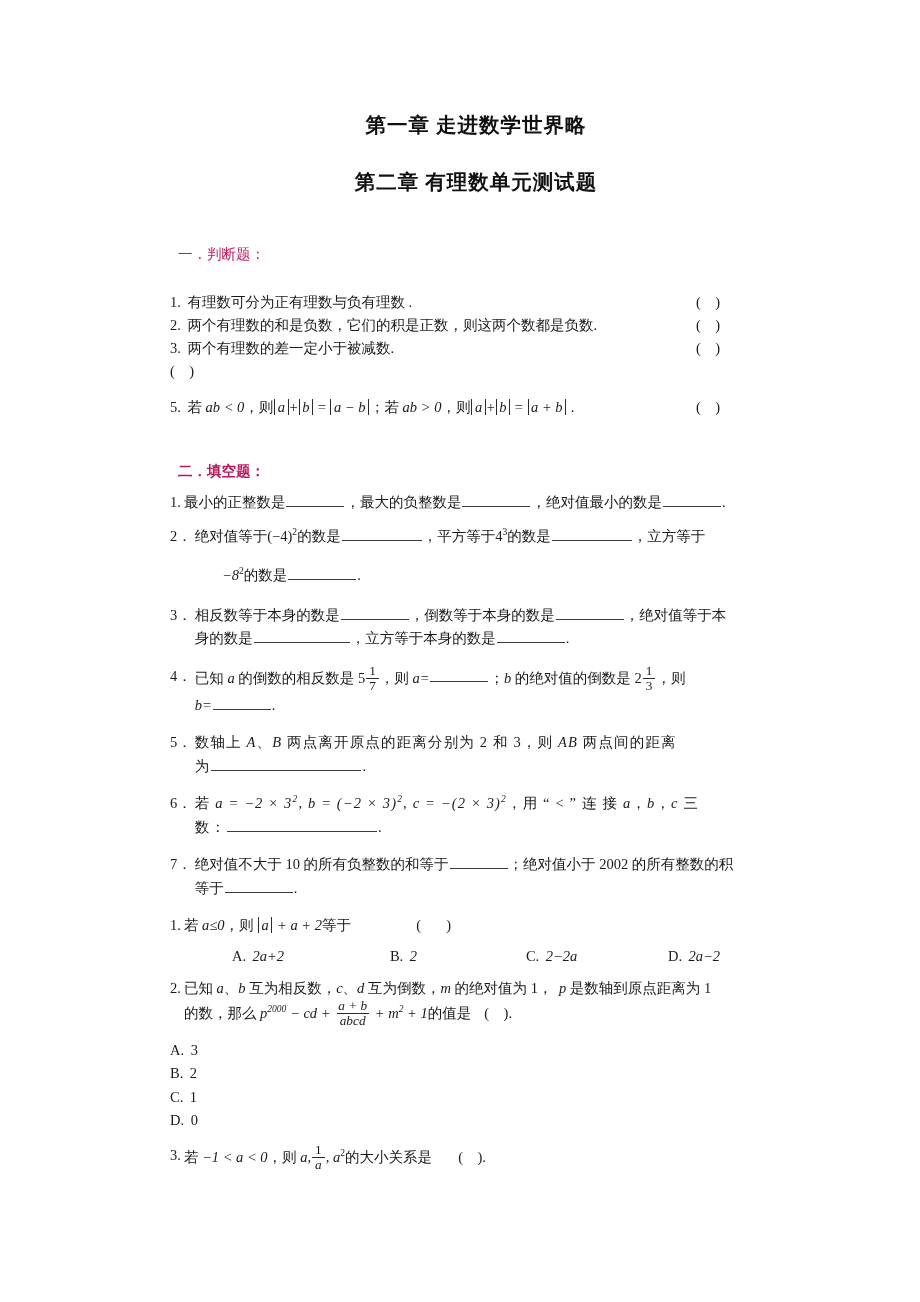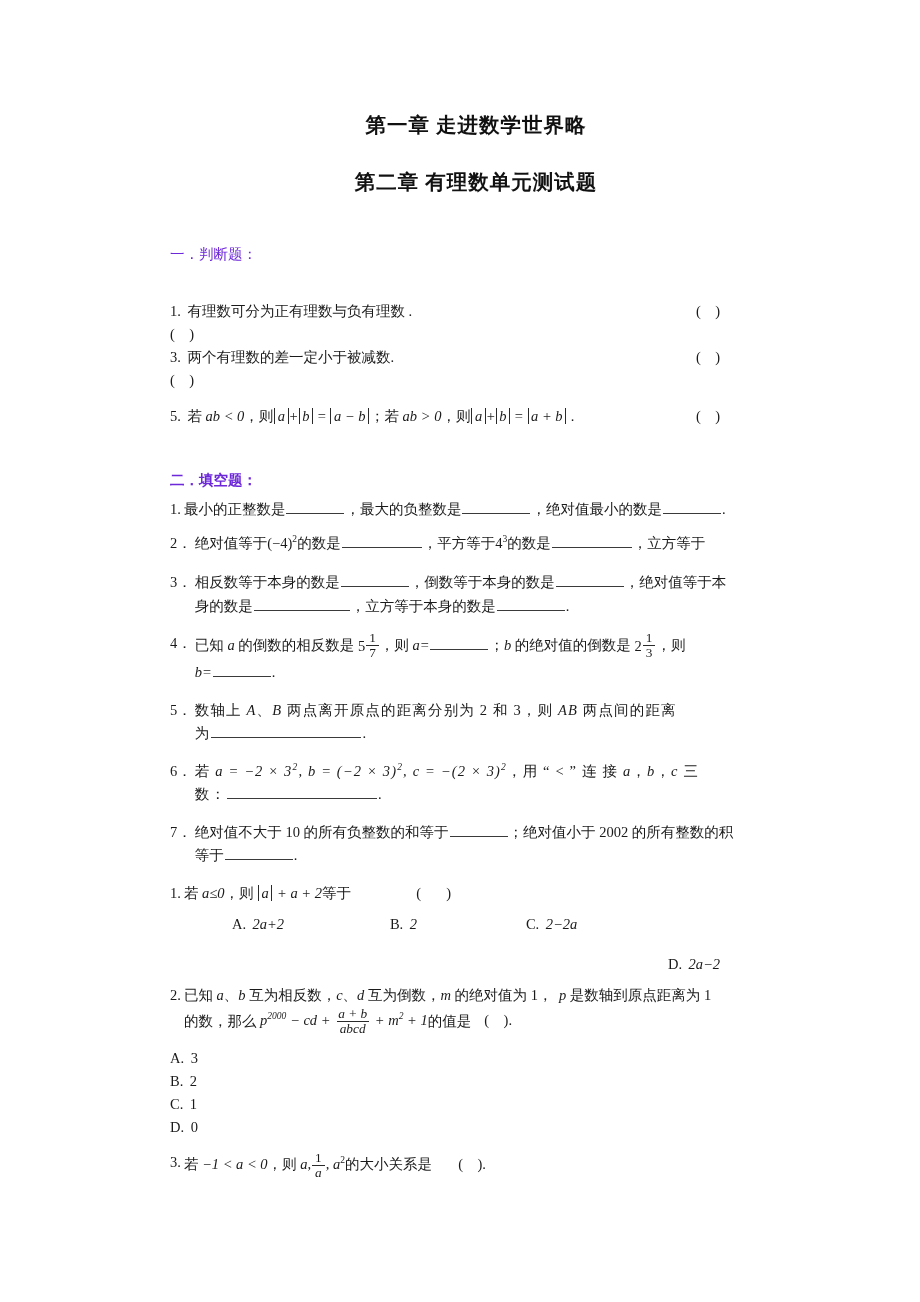--- a/index.html
+++ b/index.html
@@ -37,23 +37,23 @@
     margin: 0 0 0 0;
     line-height: 1.5;
     color: #111;
   }
   .doc-title.second {
     margin-top: 26px;
   }
   
   .section-head {
     font-size: 14.5px;
-    margin: 0;
+    margin: 8px;
     line-height: 1.5;
-    color: #6d28d9;
+    color: #be185d;
   }
   .sec-gap-1 { margin-top: 46px; }
   .sec-gap-2 { margin-top: 40px; font-weight: bold; }
   .sec-gap-3 { margin-top: 44px; }
 
   
   .q {
     font-size: 14.5px;
     line-height: 1.62;
     margin: 0;
@@ -62,21 +62,21 @@
     align-items: flex-start;
   }
   .q-num {
     flex: 0 0 auto;
     white-space: nowrap;
     padding-right: 3px;
   }
   .q-body {
     flex: 1 1 auto;
   }
-  .tf-list { margin-top: 35px; }
+  .tf-list { margin-top: 26px; }
   .tf-row {
     display: flex;
     align-items: baseline;
     font-size: 14.5px;
     line-height: 1.58;
   }
   .tf-text { flex: 1 1 auto; }
   .tf-mark {
     flex: 0 0 auto;
     width: 86px;
@@ -143,21 +143,21 @@
     display: flex;
     font-size: 14.5px;
     line-height: 1.6;
     margin-top: 8px;
     justify-content: center;
   }
   .choices .ch { flex: 0 0 auto; }
   .ch-a { width: 158px; }
   .ch-b { width: 136px; }
   .ch-c { width: 142px; }
-  .ch-d { width: auto; margin-top: 40px; }
+  .ch-d { width: auto; }
   .ch2-a { width: 108px; }
   .ch2-b { width: 100px; }
   .ch2-c { width: 120px; }
   .blockline { font-size: 14.5px; line-height: 1.62; }
   .indent-body { padding-left: 26px; }
 </style>
 </head>
 <body>
 
 <div class="page">
@@ -169,20 +169,21 @@
     <div class="section-head sec-gap-1">一．判断题：</div>
 
     <div class="tf-list">
 
       <div class="tf-row">
         <span class="tf-text"><span>1.</span><span class="sp"></span><span>有理数可分为正有理数与负有理数 .</span></span>
         <span class="tf-mark">(    )</span>
       </div>
 
       <div class="tf-row">
+        <span class="tf-text"><span>2.</span><span class="sp"></span><span>两个有理数的和是负数，它们的积是正数，则这两个数都是负数.</span></span>
         <span class="tf-mark">(    )</span>
       </div>
 
       <div class="tf-row">
         <span class="tf-text"><span>3.</span><span class="sp"></span><span>两个有理数的差一定小于被减数.</span></span>
         <span class="tf-mark">(    )</span>
       </div>
 
       <div class="tf-row">
         <span class="tf-mark">(    )</span>
@@ -202,20 +203,23 @@
     <div class="fill-list">
 
       <div class="q tight">
         <span class="q-num">1.</span>
         <span class="q-body"><span>最小的正整数是</span><span class="bl bl-s"></span><span>，最大的负整数是</span><span class="bl bl-m"></span><span>，绝对值最小的数是</span><span class="bl bl-s"></span><span>.</span></span>
       </div>
 
       <div class="q">
         <span class="q-num">2．</span>
         <span class="q-body"><span>绝对值等于</span><span class="mathrow"><span>(−4)</span><sup class="pw">2</sup></span><span>的数是</span><span class="bl bl-l"></span><span>，平方等于</span><span class="mathrow"><span>4</span><sup class="pw">3</sup></span><span>的数是</span><span class="bl bl-l"></span><span>，立方等于</span></span>
+      </div>
+      <div class="blockline indent-body" style="margin-top:16px; padding-left:52px;">
+        <span class="mathrow"><span class="it">−8</span><sup class="pw">2</sup></span><span>的数是</span><span class="bl bl-m"></span><span>.</span>
       </div>
 
       <div class="q" style="margin-top:16px;">
         <span class="q-num">3．</span>
         <span class="q-body"><span>相反数等于本身的数是</span><span class="bl bl-m"></span><span>，倒数等于本身的数是</span><span class="bl bl-m"></span><span>，绝对值等于本</span><br><span>身的数是</span><span class="bl bl-xl"></span><span>，立方等于本身的数是</span><span class="bl bl-m"></span><span>.</span></span>
       </div>
 
       <div class="q" style="margin-top:14px;">
         <span class="q-num">4．</span>
         <span class="q-body"><span>已知 </span><span class="it">a</span><span> 的倒数的相反数是 </span><span class="mixed">

